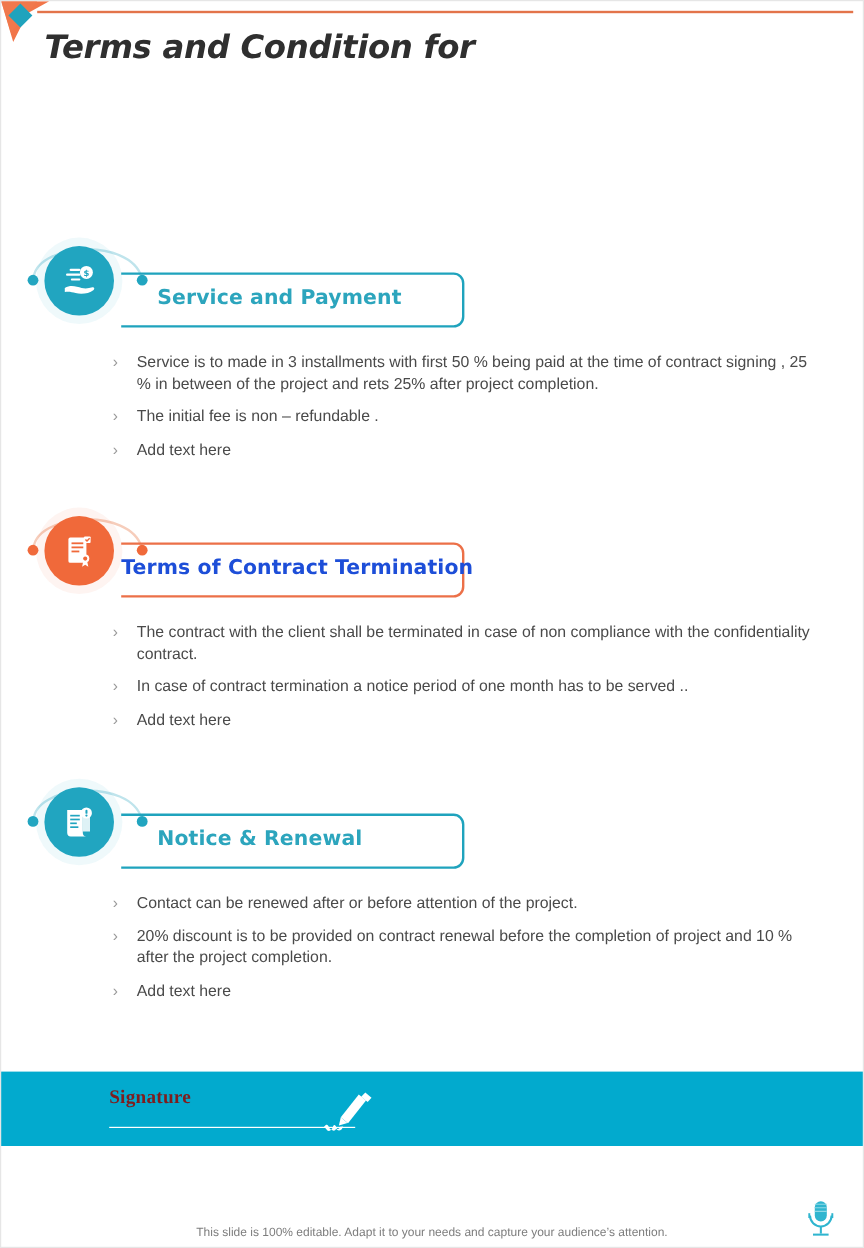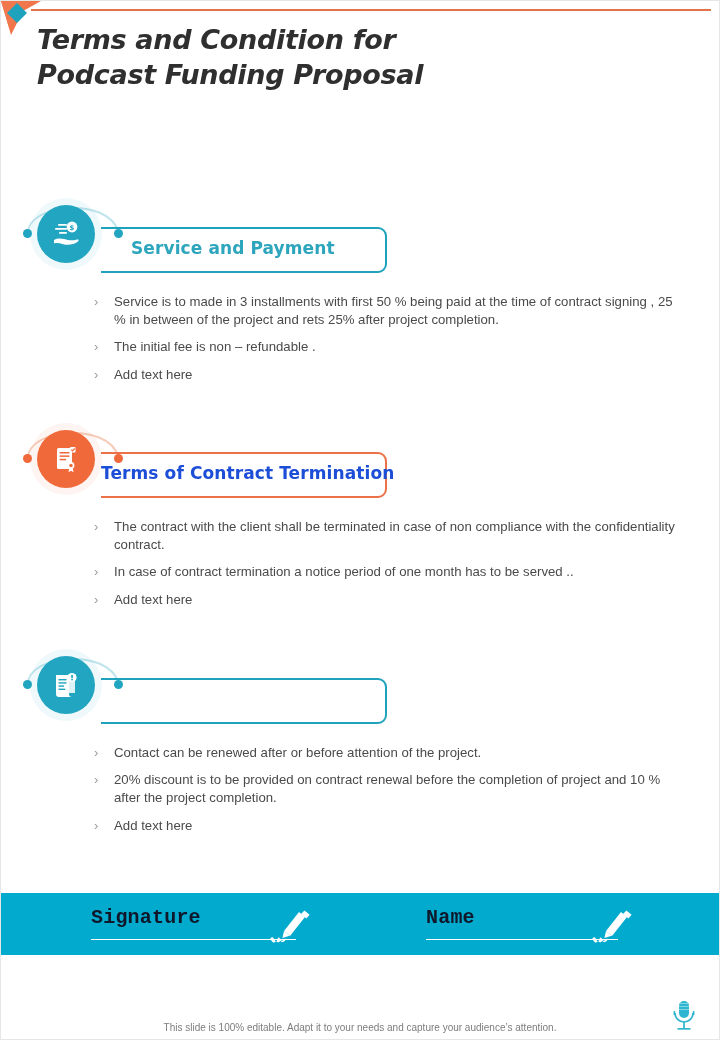--- a/index.html
+++ b/index.html
@@ -199,24 +199,24 @@
     background: #02aace;
   }
   .sig-field {
     position: absolute;
     top: 13px;
     height: 38px;
   }
   .sig-field.one { left: 90px;  width: 205px; }
   .sig-field.two { left: 425px; width: 192px; }
   .sig-label {
-    color: #0f172a;
-    font-size: 20px;
+    color: #7f1d1d;
+    font-size: 16px;
     font-weight: bold;
-    font-family: Liberation Mono, monospace;
+    font-family: Liberation Serif, serif;
     letter-spacing: 0.2px;
   }
   .sig-line {
     position: absolute;
     left: 0;
     bottom: 4px;
     width: 100%;
     height: 1.4px;
     background: #ffffff;
   }
@@ -251,21 +251,20 @@
   <svg class="corner-ornament" viewBox="0 0 46 42">
     <polygon points="0,0 40,0 22,10 10,34" fill="#f0693a" opacity="0.92"></polygon>
     <polygon points="0,0 30,0 8,26" fill="#ef7a4e" opacity="0.75"></polygon>
     <polygon points="16,2 26,12 16,22 6,12" fill="#1fa3bd"></polygon>
   </svg>
   <div class="top-rule"></div>
 
   <div class="header">
     <h1 class="title">
       <span>Terms and Condition for</span><br>
-      <span>Podcast Funding Proposal</span>
     </h1>
   </div>
 
   <div class="section sec-1">
     <div class="head-row">
       <svg class="arc" viewBox="0 0 228 40">
         <path d="M5,36 C5,6 85,0 95,34" fill="none" stroke="#bfe4ec" stroke-width="2"></path>
       </svg>
       <div class="pill teal"></div>
       <div class="pill-mask"></div>
@@ -360,20 +359,21 @@
             <rect x="7.5" y="18.6" width="6.8" height="1.4" fill="#21a5c0"></rect>
             <path d="M18,5 h6 v19 a3,3 0 0 1 -3,3 a3,3 0 0 0 3,-3 v-1 h-6 z" fill="#ffffff" opacity="0.85"></path>
             <circle cx="21" cy="7.5" r="4.6" fill="#ffffff"></circle>
             <rect x="20.2" y="4.8" width="1.7" height="3.4" rx="0.8" fill="#21a5c0"></rect>
             <circle cx="21.05" cy="9.6" r="0.95" fill="#21a5c0"></circle>
           </g>
         </svg>
       </div>
       <div class="dot left teal"></div>
       <div class="dot right teal"></div>
+      <div class="pill-label teal">Notice &amp; Renewal</div>
     </div>
     <div class="bullets">
       <div class="bullet">
         <span class="chev">›</span>
         <span class="btxt">Contact can be renewed after or before attention of the project.</span>
       </div>
       <div class="bullet">
         <span class="chev">›</span>
         <span class="btxt">20% discount is to be provided on contract renewal before the completion of project and 10 % after the project completion.</span>
       </div>
@@ -392,32 +392,20 @@
       <svg class="sig-pencil" width="46" height="40" viewBox="0 0 46 40">
         <g fill="#ffffff">
           <path d="M31,4 l6,5 l-15,19 l-6,-5 z"></path>
           <path d="M36.4,2.4 l5.2,4.4 l-3.2,3.6 l-5.4,-4.5 z"></path>
           <path d="M16,23 l5.6,4.8 l-7.2,2.2 z"></path>
           <path d="M2,31 c2.4,-3.4 3.6,-1.2 4.4,0.8 c0.8,2 2.2,2 3,-0.6 c0.8,-2.6 2.2,-1.8 3,0.4 c0.7,1.9 2.1,1.6 3,-0.6 l2.6,-0.3 l-1.2,2.4 c-2,1.6 -3.6,1.2 -4.6,-0.4 c-1,1.9 -2.8,2.2 -4,0.4 c-1.2,1.8 -3.2,1.8 -4.4,-0.2 z"></path>
         </g>
       </svg>
     </div>
 
-    <div class="sig-field two">
-      <span class="sig-label">Name</span>
-      <div class="sig-line"></div>
-      <svg class="sig-pencil" width="46" height="40" viewBox="0 0 46 40">
-        <g fill="#ffffff">
-          <path d="M31,4 l6,5 l-15,19 l-6,-5 z"></path>
-          <path d="M36.4,2.4 l5.2,4.4 l-3.2,3.6 l-5.4,-4.5 z"></path>
-          <path d="M16,23 l5.6,4.8 l-7.2,2.2 z"></path>
-          <path d="M2,31 c2.4,-3.4 3.6,-1.2 4.4,0.8 c0.8,2 2.2,2 3,-0.6 c0.8,-2.6 2.2,-1.8 3,0.4 c0.7,1.9 2.1,1.6 3,-0.6 l2.6,-0.3 l-1.2,2.4 c-2,1.6 -3.6,1.2 -4.6,-0.4 c-1,1.9 -2.8,2.2 -4,0.4 c-1.2,1.8 -3.2,1.8 -4.4,-0.2 z"></path>
-        </g>
-      </svg>
-    </div>
 
   </div>
 
   <svg class="mic" width="34" height="38" viewBox="0 0 34 38">
     <g>
       <rect x="12" y="4" width="10" height="17" rx="5" fill="#2fb5cf"></rect>
       <path d="M12,6.5 h10 M12,9.5 h10 M12,12.5 h10" stroke="#8fd9e6" stroke-width="0.9"></path>
       <path d="M8,16 a9,9 0 0 0 18,0" fill="none" stroke="#2fb5cf" stroke-width="1.7"></path>
       <rect x="16.2" y="25" width="1.7" height="6" fill="#2fb5cf"></rect>
       <rect x="10.5" y="31" width="13" height="1.7" fill="#2fb5cf"></rect>

